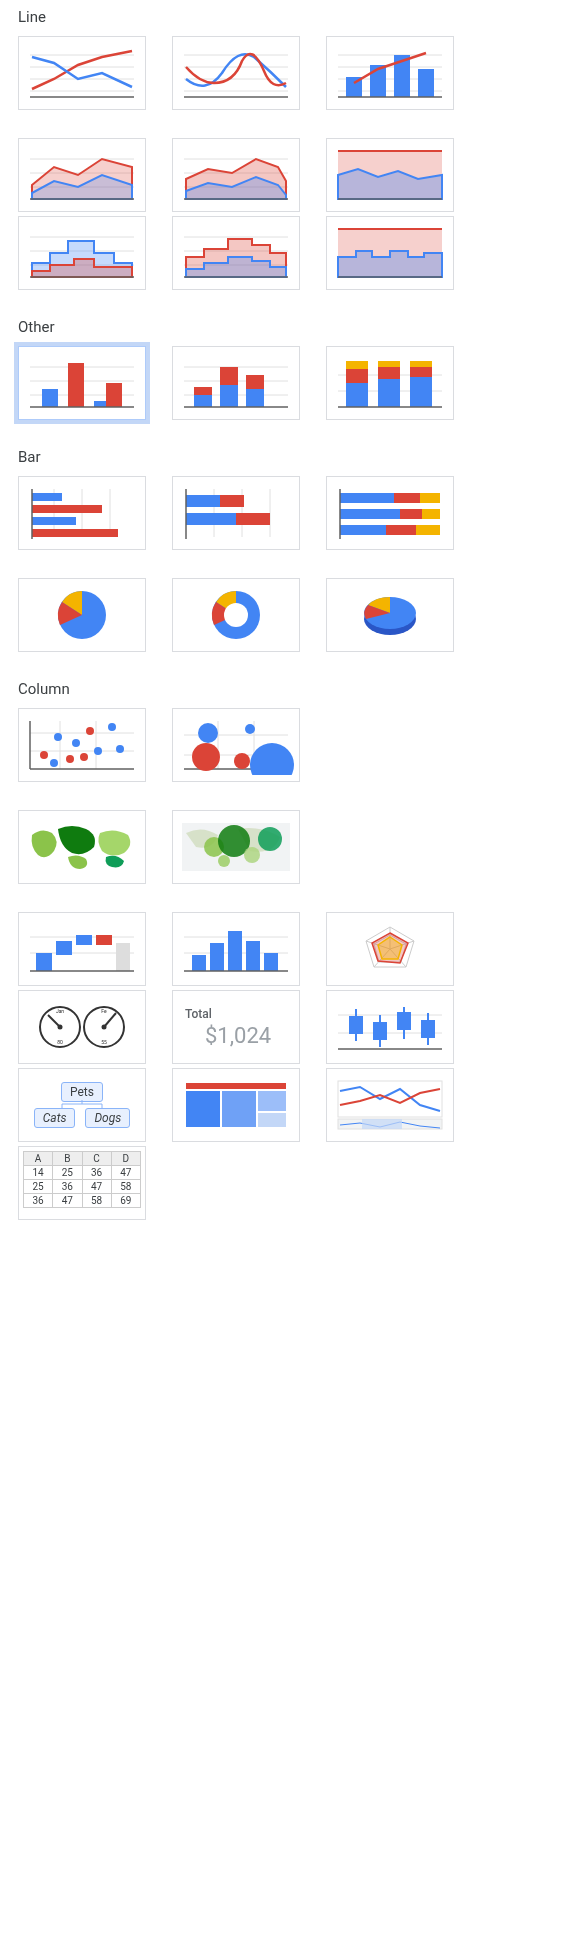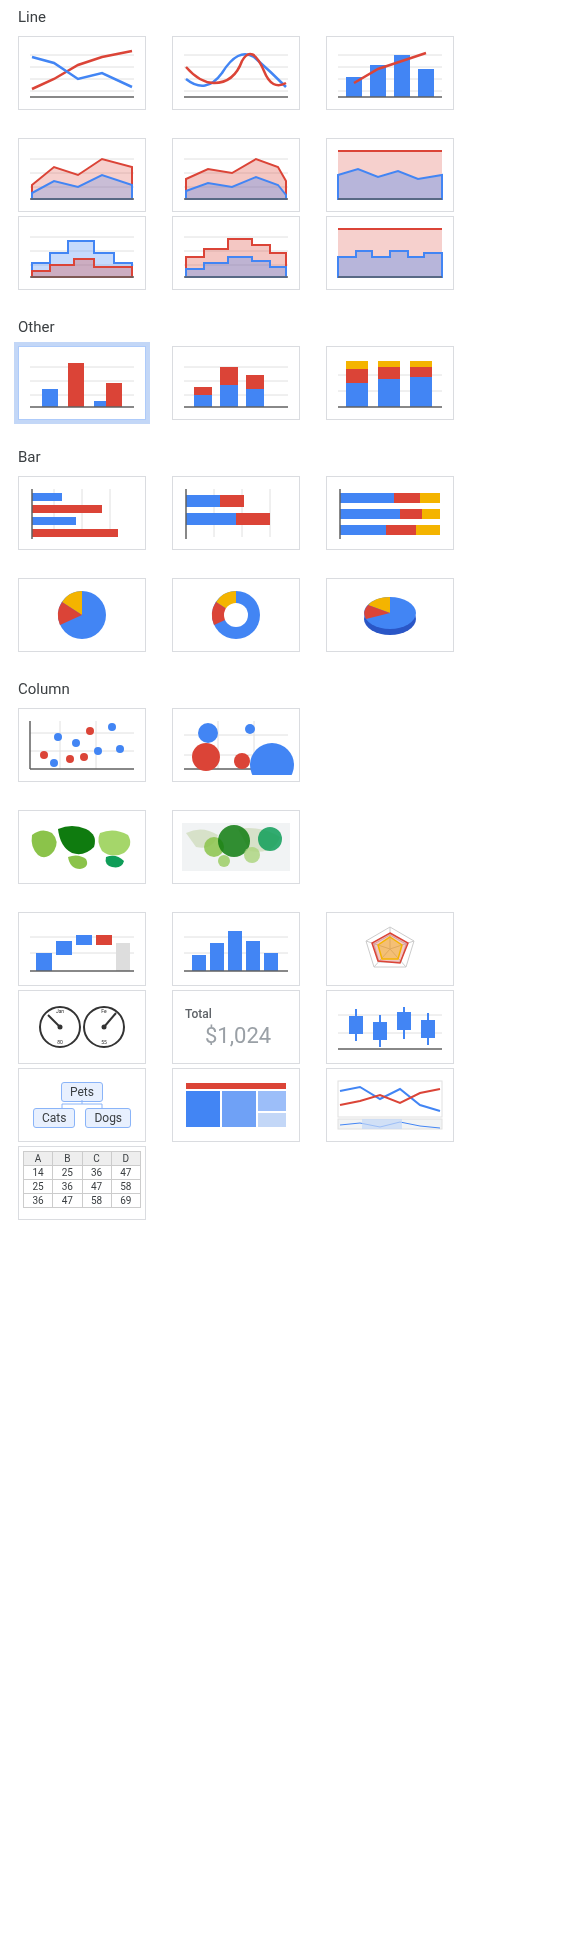--- a/index.html
+++ b/index.html
@@ -47,21 +47,21 @@
   .scorecard .val { font-size: 22px; color: #9aa0a6; font-weight: 400; margin-top: 2px; margin-left: 20px; }
   .orgchart {
     width:100%; height:100%;
     display:flex; flex-direction:column; align-items:center; justify-content:center;
     font-size:10px; color:#3c4043;
   }
   .orgnode {
     border:1px solid #8ab4f8; background:#e8f0fe; border-radius:3px;
     padding:2px 8px; font-size:12px;
   }
-  .orgrow { display:flex; gap:10px; margin-top:10px; position:relative; }
+  .orgrow { display:flex; gap:10px; margin-top:10px; position:relative;font-style:italic; }
   .datatable {
     width:100%; height:100%;
     padding:4px;
   }
   .datatable table { border-collapse: collapse; width:100%; font-size:10px; color:#3c4043; }
   .datatable th, .datatable td {
     border:1px solid #ccc; padding:1px 4px; text-align:center; font-weight:400;
   }
   .datatable th { background:#eee; }
 </style>

